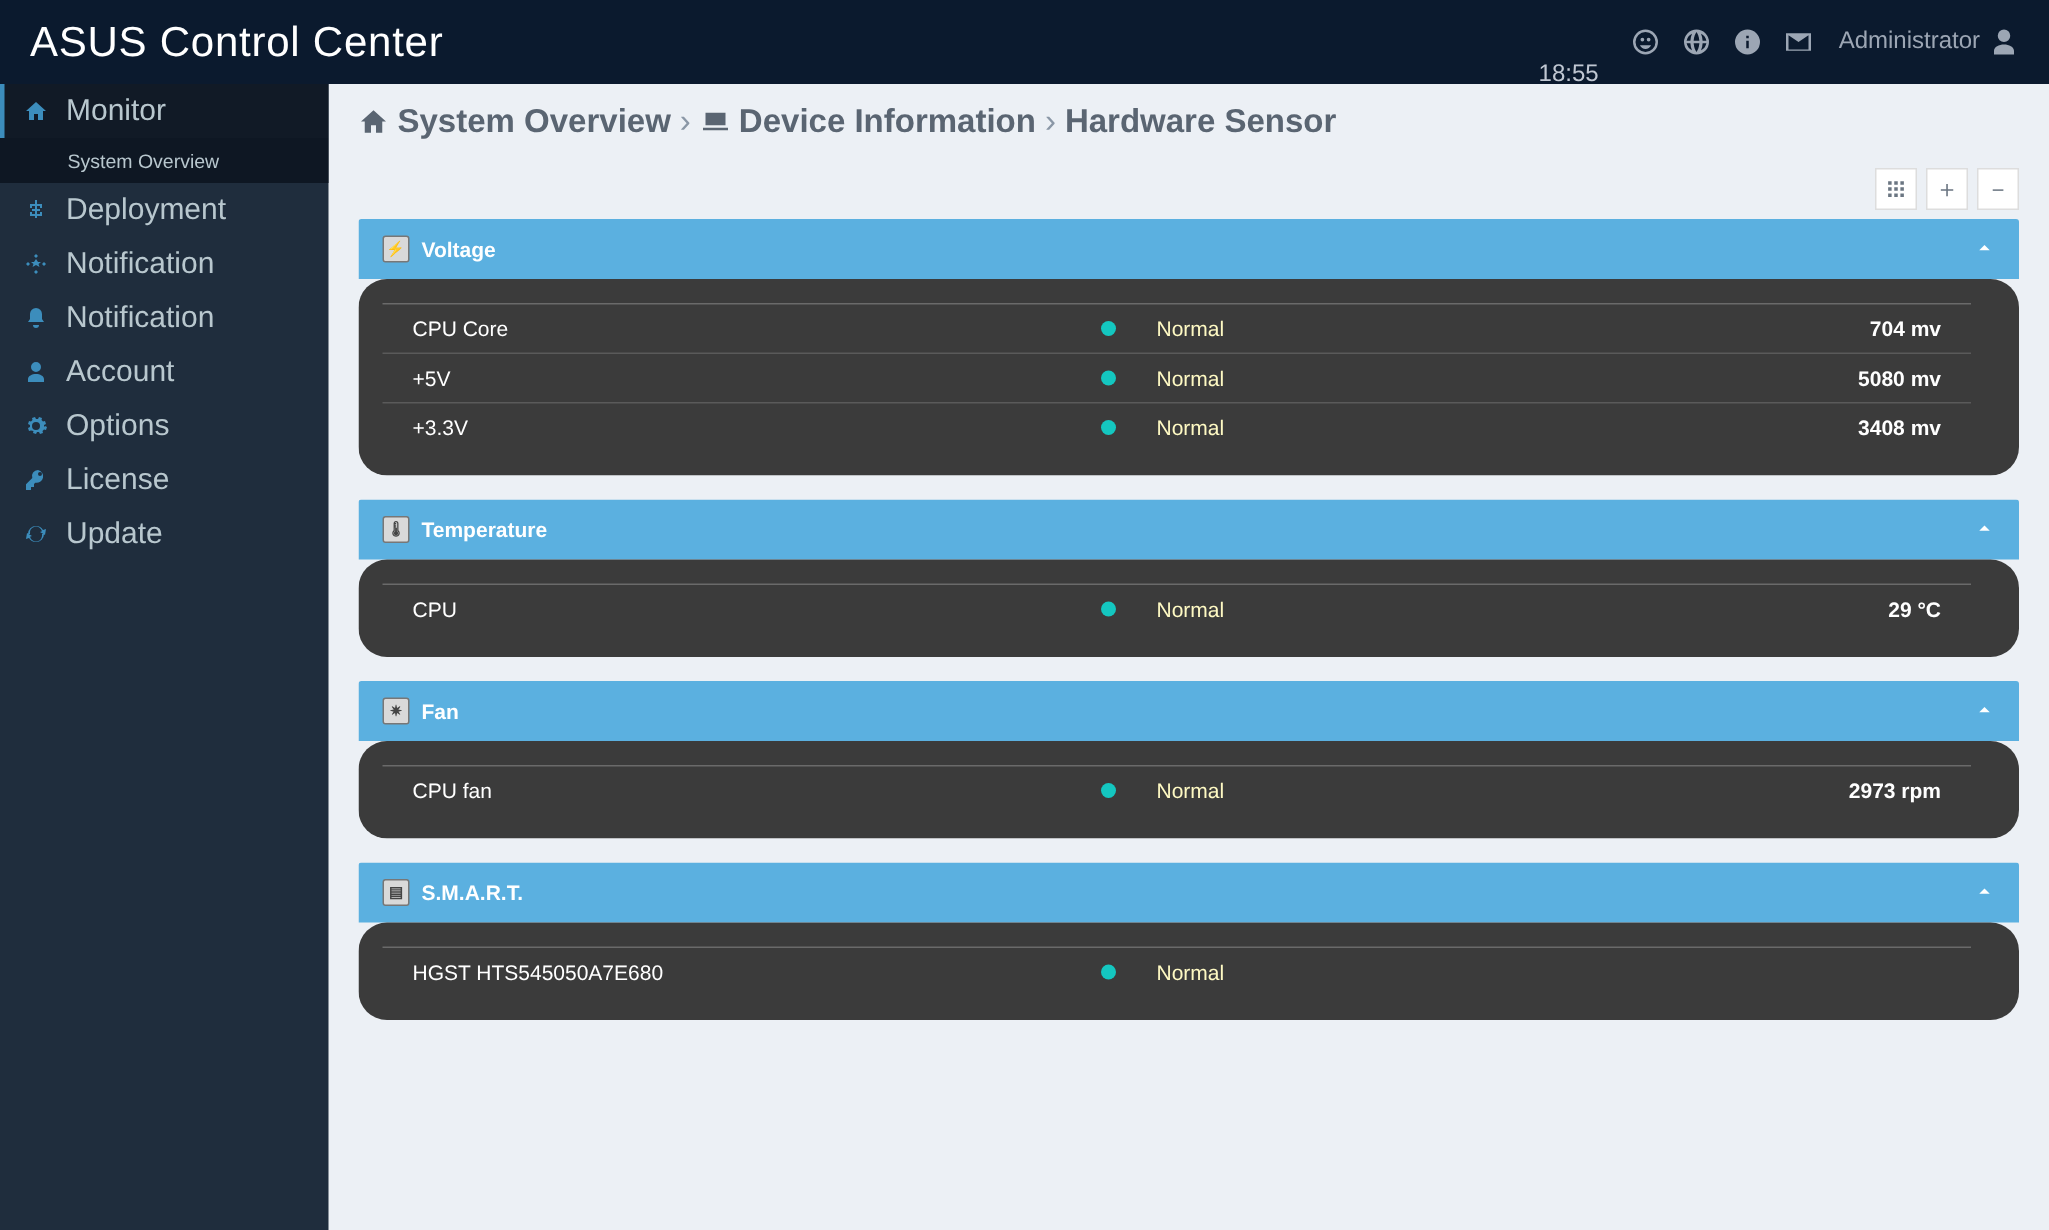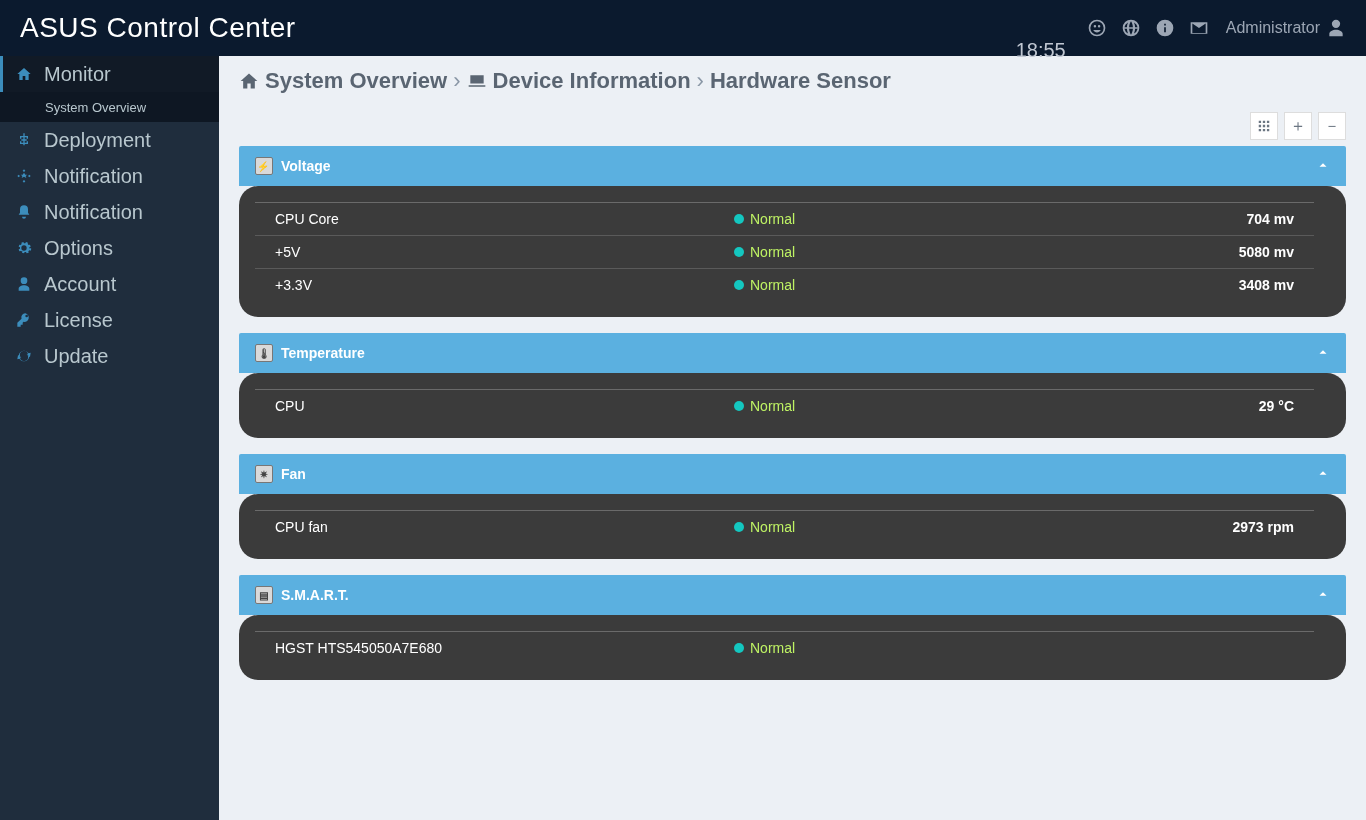--- a/index.html
+++ b/index.html
@@ -2,21 +2,21 @@
 <html><head>
 <meta charset="utf-8">
 <style>
 * { margin:0; padding:0; box-sizing:border-box; font-family:"Segoe UI",Arial,sans-serif; }
 body { background:#ecf0f5; color:#333; width:1366px; height:820px; overflow:hidden; }
 
 
 .topbar { height:56px; background:#0b1a2e; display:flex; align-items:center; padding:0 20px; color:#fff; }
 .topbar .brand { font-size:28px; font-weight:400; letter-spacing:0.5px; }
 .topbar .spacer { flex:1; }
-.topbar .time { font-size:20px; color:#c0c7d2; margin-right:14px;margin-top:44px; }
+.topbar .time { font-size:16px; color:#c0c7d2; margin-right:14px;margin-top:44px; }
 .topbar .ticon { width:22px; height:22px; margin:0 6px; color:#9ca6b4; cursor:pointer; display:inline-flex; align-items:center; justify-content:center; }
 .topbar .ticon svg { width:20px; height:20px; fill:#9ca6b4; }
 .topbar .user { color:#9ca6b4; font-size:16px; margin-left:10px; display:flex; align-items:center; cursor:pointer; }
 .topbar .user svg { width:20px; height:20px; fill:#9ca6b4; margin-left:6px; }
 
 
 .sidebar { position:absolute; top:56px; left:0; width:219px; height:764px; background:#1f2d3d; color:#b8c7ce; }
 .sidebar .item { display:flex; align-items:center; height:36px; padding:0 14px; font-size:20px; cursor:pointer; }
 .sidebar .item.active { background:#111a26; border-left:3px solid #3c8dbc; padding-left:11px; }
 .sidebar .item .micon { width:20px; height:20px; margin-right:10px; display:inline-flex; align-items:center; justify-content:center; }
@@ -38,21 +38,21 @@
 .panel-head { background:#5bb0e0; color:#fff; height:40px; display:flex; align-items:center; padding:0 16px; font-weight:700; font-size:14px; }
 .panel-head .picon { width:18px; height:18px; background:#d9d9d9; border:1px solid #777; margin-right:8px; border-radius:2px; display:inline-flex; align-items:center; justify-content:center; font-size:10px; color:#444; }
 .panel-head .chev { margin-left:auto; cursor:pointer; }
 .panel-head .chev svg { width:14px; height:14px; fill:#fff; }
 
 .panel-body { background:#3b3b3b; color:#fff; padding:10px 16px 16px 0;border-radius:19px; }
 .panel-body .thinline { border-top:1px solid #6a6a6a; margin:6px 16px 0 16px; }
 .row { display:grid; grid-template-columns:1fr 260px 300px; align-items:center; padding:8px 20px; border-bottom:1px solid #5a5a5a; margin:0 16px; font-size:14px; }
 .row:last-child { border-bottom:none; }
 .row .name { color:#fff; }
-.row .status { color:#bef264; display:flex; align-items:center; }
+.row .status { color:#fef9c3; display:flex; align-items:center;gap:21px; }
 .row .status .dot { width:10px; height:10px; border-radius:50%; background:#14c7c0; margin-right:6px; }
 .row .val { text-align:right; color:#fff; font-weight:700; }
 </style>
 </head>
 <body>
 
 <div class="topbar">
   <div class="brand">ASUS Control Center</div>
   <div class="spacer"></div>
   <div class="time">18:55</div>
@@ -116,32 +116,32 @@
     <span class="micon">
         <svg viewBox="0 0 24 24">
           <path d="M12 2a6 6 0 00-6 6v5l-2 3h16l-2-3V8a6 6 0 00-6-6zm0 20a3 3 0 003-3H9a3 3 0 003 3z"></path>
         </svg>
       </span>
     <span>Notification</span>
   </div>
   <div class="item">
     <span class="micon">
         <svg viewBox="0 0 24 24">
+          <path d="M12 12a5 5 0 100-10 5 5 0 000 10zm0 2c-4 0-8 2-8 5v3h16v-3c0-3-4-5-8-5z"></path>
+        </svg>
+      </span>
+    <span>Account</span>
+  </div>
+  <div class="item">
+    <span class="micon">
+        <svg viewBox="0 0 24 24">
           <path d="M12 8a4 4 0 100 8 4 4 0 000-8zm9 4l2 1-1 3-2-.5a9 9 0 01-1.5 1.5l.5 2-3 1-1-2a9 9 0 01-2 0l-1 2-3-1 .5-2A9 9 0 017 16.5L5 17l-1-3 2-1a9 9 0 010-2l-2-1 1-3 2 .5A9 9 0 018.5 6L8 4l3-1 1 2a9 9 0 012 0l1-2 3 1-.5 2A9 9 0 0119 7.5l2-.5 1 3-2 1a9 9 0 010 2z"></path>
         </svg>
       </span>
     <span>Options</span>
-  </div>
-  <div class="item">
-    <span class="micon">
-        <svg viewBox="0 0 24 24">
-          <path d="M12 12a5 5 0 100-10 5 5 0 000 10zm0 2c-4 0-8 2-8 5v3h16v-3c0-3-4-5-8-5z"></path>
-        </svg>
-      </span>
-    <span>Account</span>
   </div>
   <div class="item">
     <span class="micon">
         <svg viewBox="0 0 24 24">
           <path d="M14 2a6 6 0 00-5.7 8L2 16.3V22h5v-3h3v-3l1.3-1.3A6 6 0 1014 2zm2 6a2 2 0 110-4 2 2 0 010 4z"></path>
         </svg>
       </span>
     <span>License</span>
   </div>
   <div class="item">

